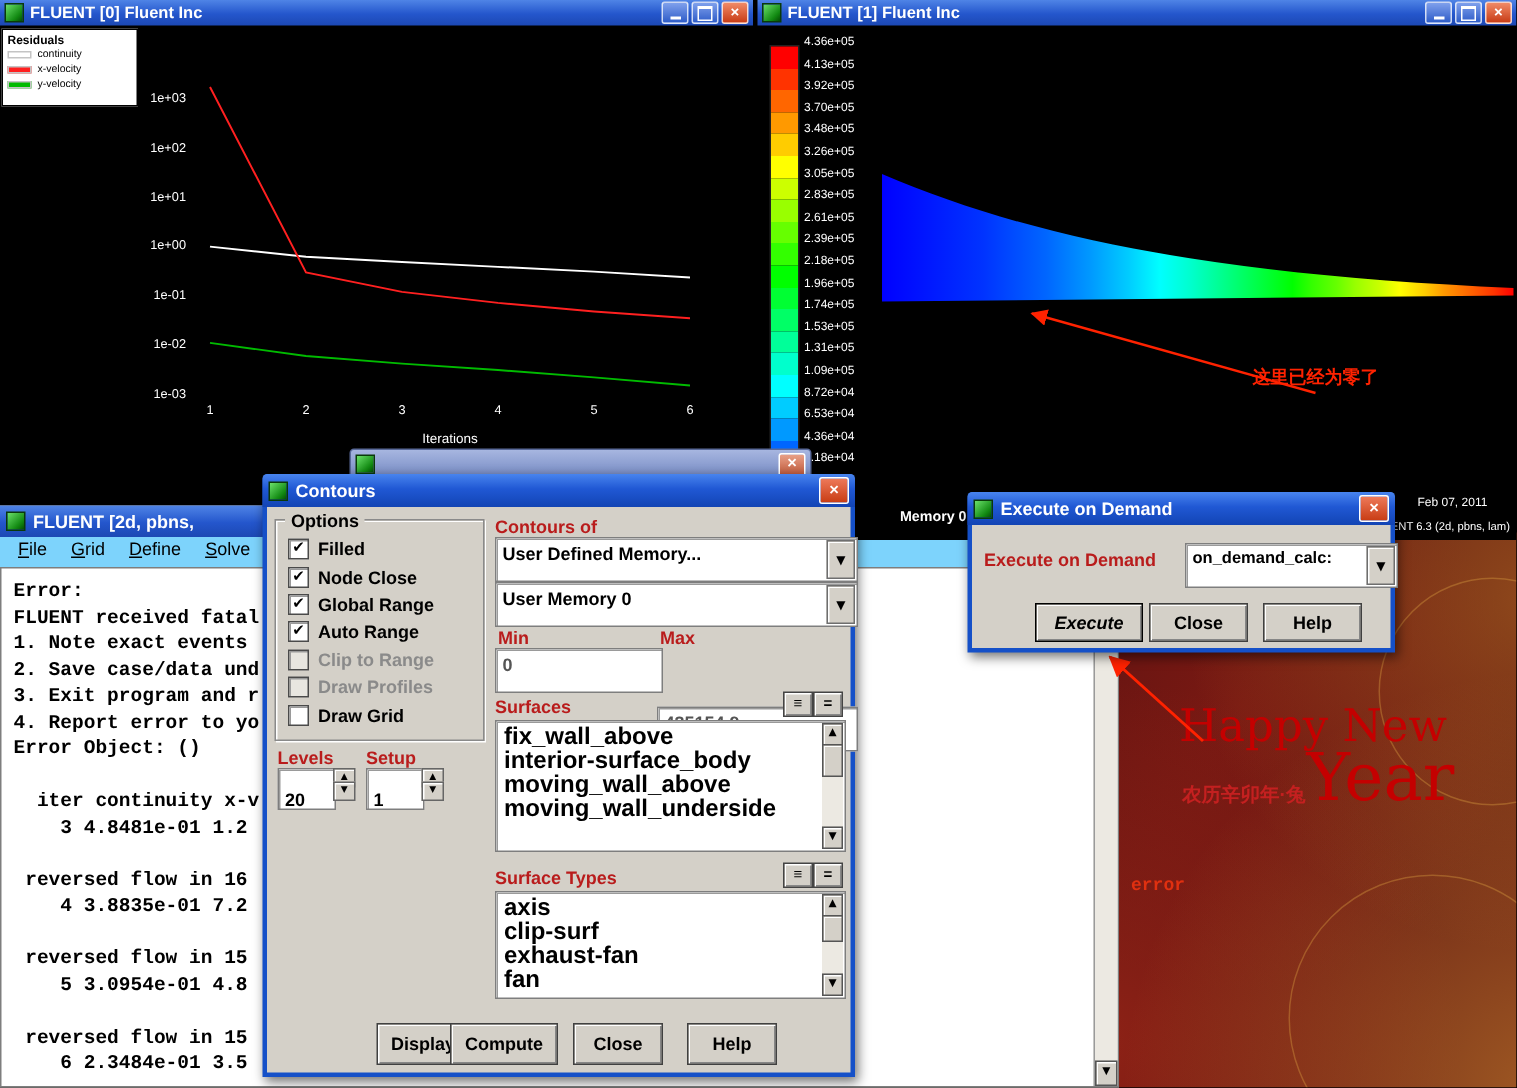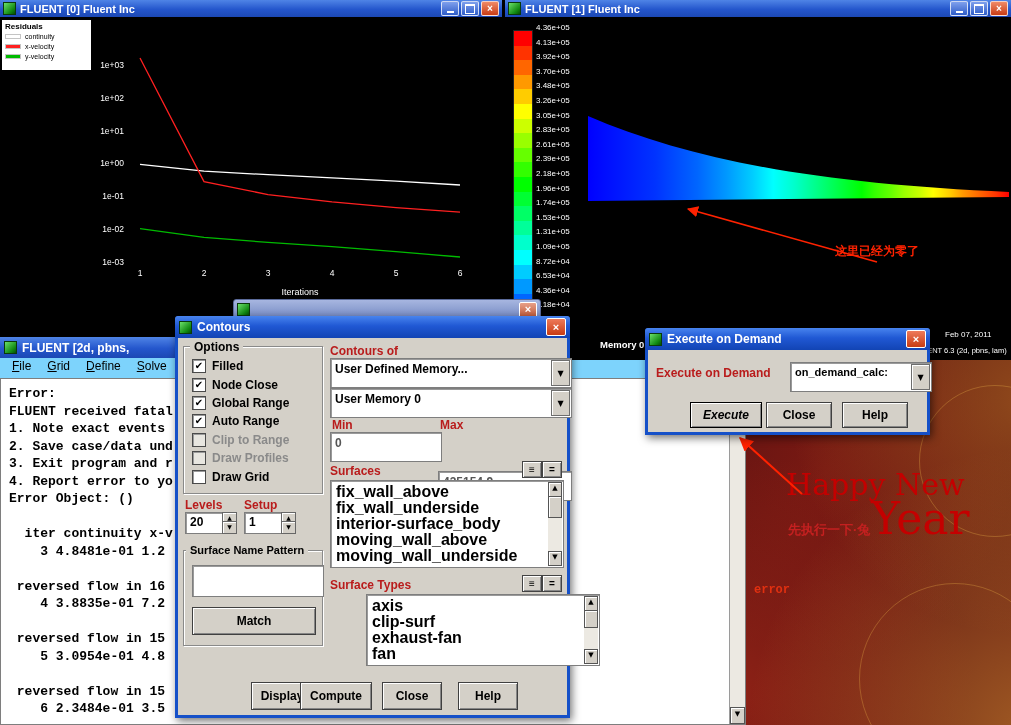--- a/index.html
+++ b/index.html
@@ -43,21 +43,21 @@
   .groupbox{position:absolute;border:1px solid #8a8a8a;box-shadow:1px 1px 0 #fff,inset 1px 1px 0 #fff;}
   .gb-legend{position:absolute;top:-7px;left:6px;background:#d4d0c8;padding:0 4px;font-size:12px;font-weight:bold;}
   .chkrow{display:flex;align-items:center;gap:6px;height:18.4px;padding-left:8px;}
   .chk{width:12px;height:12px;background:#fff;border:1px solid #4a4a4a;box-shadow:inset 1px 1px 0 #9a9a9a;
     font-size:10px;line-height:11px;text-align:center;font-weight:bold;color:#000;flex:none;font-family:"DejaVu Sans",sans-serif;}
   .chklbl{font-size:12px;font-weight:bold;color:#000;}
   .chkrow.dis .chklbl{color:#8a8a8a;}
   .chkrow.dis .chk{background:#e8e6e0;}
   .spin{position:absolute;width:52px;height:22px;}
   .spin .sval{position:absolute;left:0;top:0;bottom:0;right:13px;background:#fff;border:1px solid #7e7e7e;
-    box-shadow:inset 1px 1px 0 #9a9a9a;font-size:12px;font-weight:bold;padding:2px 4px;}
+    box-shadow:inset 1px 1px 0 #9a9a9a;font-size:12px;font-weight:bold;padding:13px 4px;}
   .spin .sup,.spin .sdn{position:absolute;right:0;width:13px;height:11px;background:#d4d0c8;border:1px solid #666;
     box-shadow:inset 1px 1px 0 #fff;font-size:6px;line-height:9px;text-align:center;font-family:"DejaVu Sans",sans-serif;}
   .spin .sup{top:0}.spin .sdn{bottom:0}
   .listbox{position:absolute;background:#fff;border:1px solid #7e7e7e;box-shadow:inset 1px 1px 0 #9a9a9a;}
   .listbox .items{position:absolute;inset:2px 16px 2px 2px;overflow:hidden;}
   .listbox .li{height:16px;font-size:16px;font-weight:bold;padding:0 3px;white-space:nowrap;color:#000;}
   .sb{position:absolute;top:1px;bottom:1px;right:1px;width:14px;background:#ece9e2;}
   .sbtn{position:absolute;left:0;right:0;height:13px;background:#d4d0c8;border:1px solid #555;
     box-shadow:inset 1px 1px 0 #fff;font-size:7px;text-align:center;line-height:11px;font-family:"DejaVu Sans",sans-serif;}
   .sbtn.up{top:0}.sbtn.dn{bottom:0}
@@ -369,25 +369,20 @@
     <div class="spin" style="left:7px;top:174px;">
       <span class="sval">20</span>
       <span class="sup">▲</span>
       <span class="sdn">▼</span>
     </div>
     <div class="spin" style="left:66px;top:174px;">
       <span class="sval">1</span>
       <span class="sup">▲</span>
       <span class="sdn">▼</span>
     </div>
-    <div class="groupbox" style="left:5px;top:212px;width:138px;height:94px;">
-      <span class="gb-legend" style="font-size:11px;left:2px;">Surface Name Pattern</span>
-      <div class="field" style="left:8px;top:14px;width:122px;height:24px;"></div>
-      <div class="btn" style="left:8px;top:56px;width:122px;height:26px;">Match</div>
-    </div>
 
     <span class="lbl" style="left:152px;top:6px;">Contours of</span>
     <div class="field" style="left:152px;top:20px;width:232px;height:22px;">
       <span>User Defined Memory...</span>
       <span class="drop-arrow">▼</span>
     </div>
     <div class="field" style="left:152px;top:50px;width:232px;height:22px;">
       <span>User Memory 0</span>
       <span class="drop-arrow">▼</span>
     </div>
@@ -396,36 +391,35 @@
     <div class="field dim" style="left:152px;top:94px;width:102px;height:22px;">0</div>
     <div class="field dim" style="left:260px;top:94px;width:124px;height:22px;margin-top:39px;">435154.9</div>
 
     <span class="lbl" style="left:152px;top:126px;">Surfaces</span>
     <div class="mini-btn" style="left:344px;top:123px;">≡</div>
     <div class="mini-btn" style="left:364px;top:123px;">=</div>
     <div class="listbox" style="left:152px;top:142px;width:232px;height:86px;">
       <div class="items">
 
       <div class="li">fix_wall_above</div>
-          <div class="li">fix_wall_underside</div>
           <div class="li">interior-surface_body</div>
           <div class="li">moving_wall_above</div>
           <div class="li">moving_wall_underside</div>
         </div>
       <div class="sb">
         <div class="sbtn up">▲</div>
         <div class="sthumb" style="top:14px;height:20px;"></div>
         <div class="sbtn dn">▼</div>
       </div>
     </div>
 
     <span class="lbl" style="left:152px;top:240px;">Surface Types</span>
     <div class="mini-btn" style="left:344px;top:237px;">≡</div>
     <div class="mini-btn" style="left:364px;top:237px;">=</div>
-    <div class="listbox" style="left:152px;top:256px;width:232px;height:70px;margin-left:36px;">
+    <div class="listbox" style="left:152px;top:256px;width:232px;height:70px;">
       <div class="items">
 
       <div class="li">axis</div>
           <div class="li">clip-surf</div>
           <div class="li">exhaust-fan</div>
           <div class="li">fan</div>
         </div>
       <div class="sb">
         <div class="sbtn up">▲</div>
         <div class="sthumb" style="top:14px;height:16px;"></div>
@@ -456,21 +450,21 @@
     <div class="btn" style="left:118px;top:52px;width:64px;height:24px;">Close</div>
     <div class="btn" style="left:194px;top:52px;width:64px;height:24px;">Help</div>
   </div>
 </div>
 
 <div id="wallpaper">
   <div class="ring" style="right:-60px;top:30px;width:150px;height:150px;"></div>
   <div class="ring" style="right:-40px;bottom:-50px;width:190px;height:190px;"></div>
   <div id="hny2">Year</div>
   <div id="hny1">Happy New</div>
-  <div id="lunar">先执行一下·兔</div>
+  <div id="lunar">农历辛卯年·兔</div>
   <div id="wpnote2">error</div>
 </div>
 
 <svg id="free-arrow" viewBox="0 0 140 90">
   <defs>
     <marker id="ah2" viewBox="0 0 10 10" refX="9" refY="5" markerWidth="7" markerHeight="7" orient="auto">
       <path d="M0,0 L10,5 L0,10 z" fill="#ff2200"></path>
     </marker>
   </defs>
   <line x1="102" y1="74" x2="40" y2="18" stroke="#ff2200" stroke-width="2" marker-end="url(#ah2)"></line>

